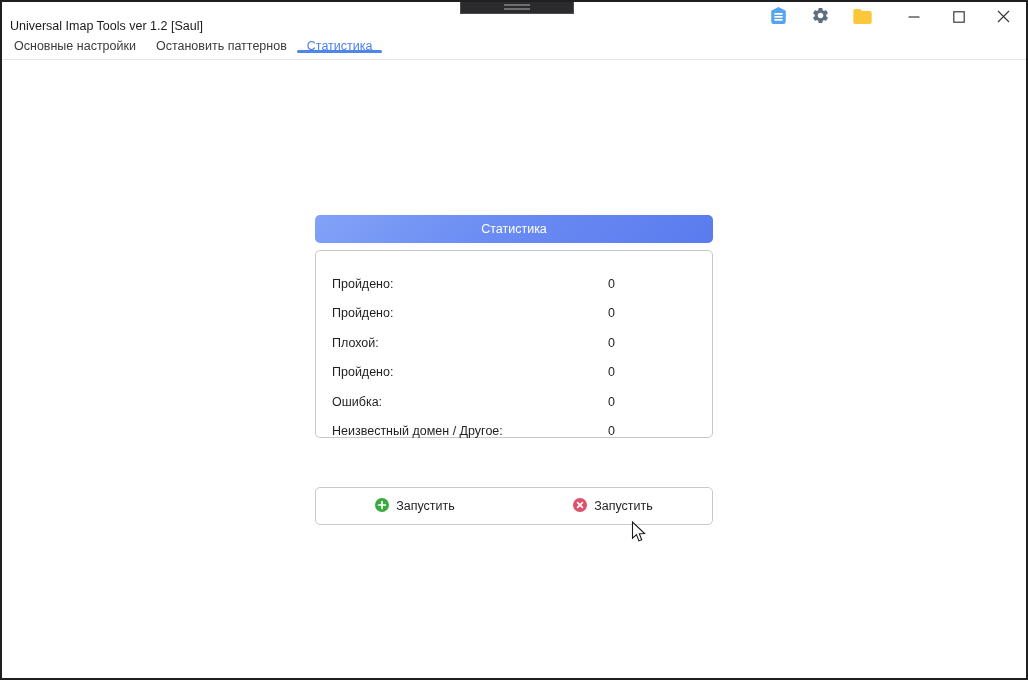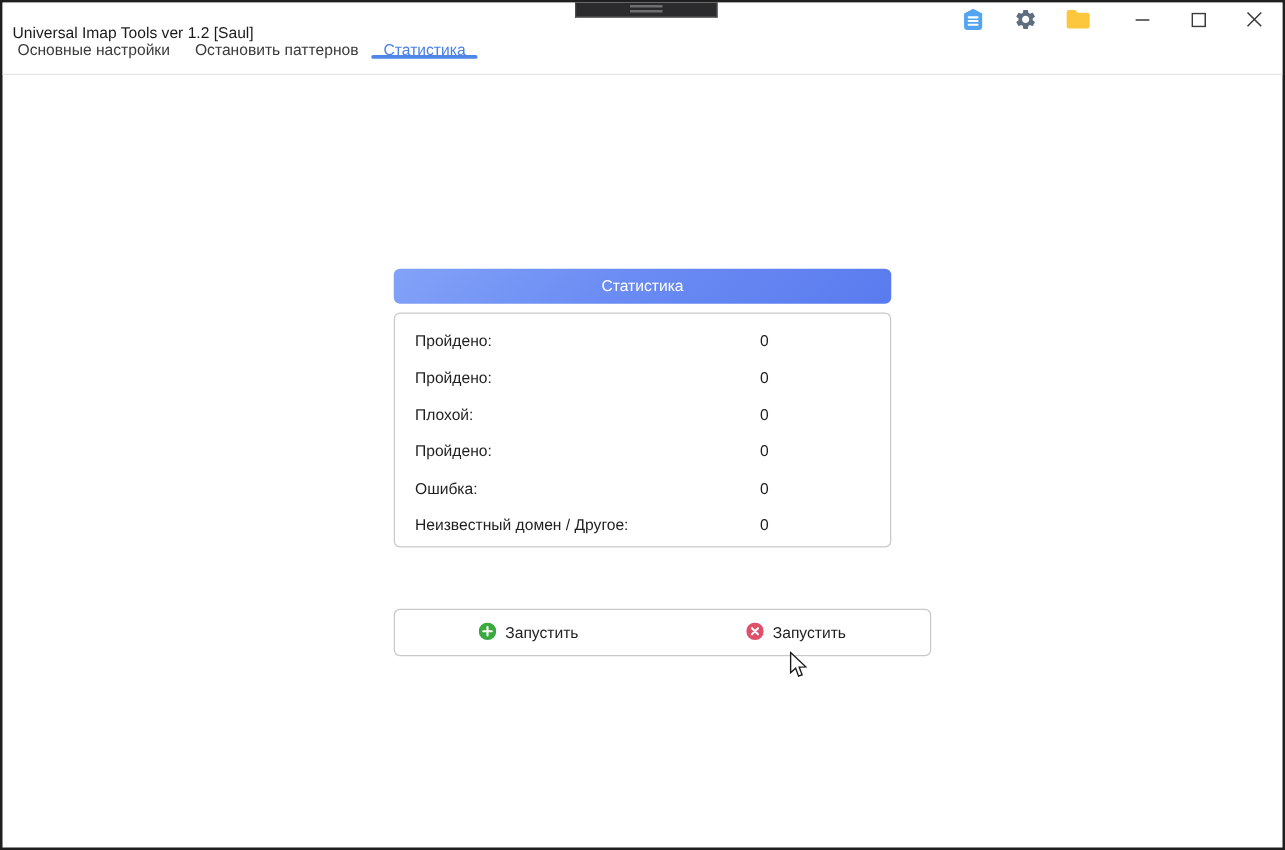--- a/index.html
+++ b/index.html
@@ -58,21 +58,21 @@
   }
   .snap-handle .bar {
     width: 26px; height: 2px;
     background: #6e6e70;
   }
 
   
   .tabbar {
     height: 27px;
     display: flex;
-    align-items: flex-start;
+    align-items: center;
     padding-left: 2px;
     border-bottom: 1px solid #e6e6e6;
     background: #fff;
   }
   .tab {
     padding: 0 10px;
     display: flex; align-items: center;
     font-size: 12.5px;
     color: #3b3b3b;
     position: relative;
@@ -102,21 +102,21 @@
   .hdr-stats   { left: 313px; top: 213px; }
   .hdr-control { left: 313px; top: 449px; }
 
   .stats-panel {
     position: absolute;
     left: 313px; top: 248px;
     width: 398px; height: 188px;
     background: #fff;
     border: 1px solid #c9c9c9;
     border-radius: 5px;
-    padding-top: 7px;
+    padding-top: 18px;
   }
   .stat-row {
     position: relative;
     height: 29.5px;
     display: flex; align-items: center;
   }
   .stat-label {
     margin-left: 16px;
     font-size: 12.5px;
     color: #1f1f1f;
@@ -125,21 +125,21 @@
   .stat-value {
     position: absolute;
     left: 292px;
     font-size: 12.5px;
     color: #1f1f1f;
   }
 
   .control-panel {
     position: absolute;
     left: 313px; top: 485px;
-    width: 430px; height: 38px;
+    width: 398px; height: 38px;
     background: #fff;
     border: 1px solid #c9c9c9;
     border-radius: 5px;
     display: flex;
     align-items: stretch;
   }
   .ctrl-btn {
     flex: 1;
     display: flex; align-items: center; justify-content: center;
     gap: 7px;

